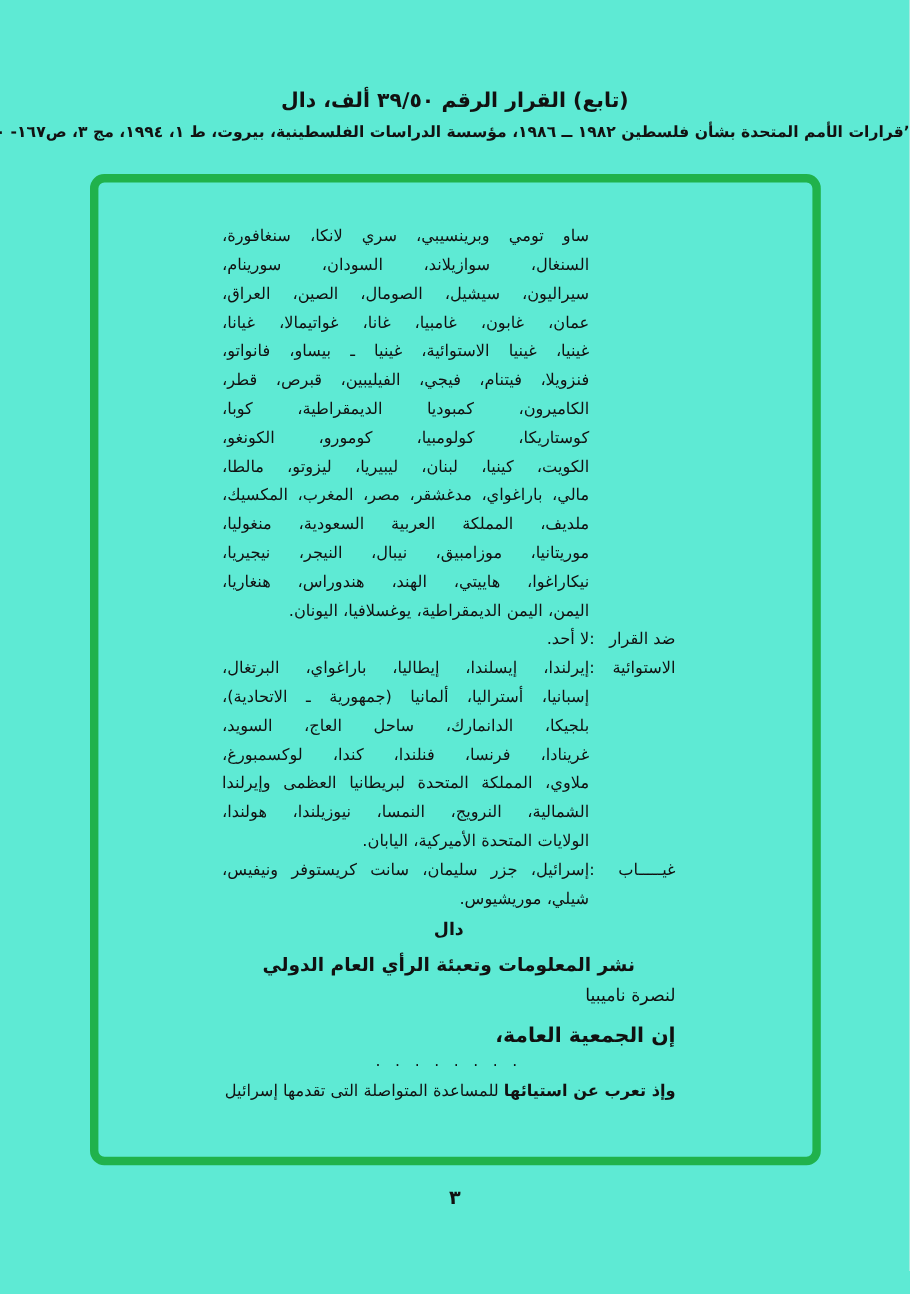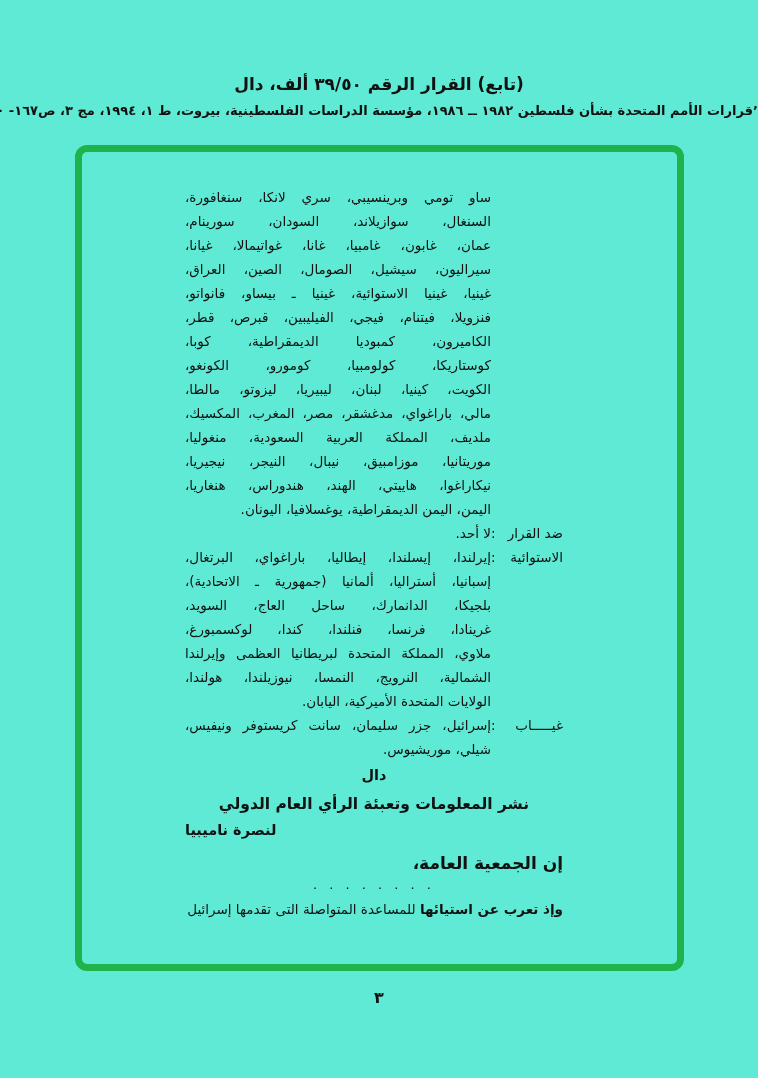--- a/index.html
+++ b/index.html
@@ -53,21 +53,21 @@
   .jline-last{text-align:right;text-align-last:right;}
   .sec-letter{
     text-align:center;font-weight:bold;font-size:14.5px;
     margin-top:2px;
   }
   .res-title1{
     text-align:center;font-weight:bold;font-size:15.5px;
     margin-top:4px;line-height:26px;
   }
   .res-title2{
-    text-align:left;font-weight:bold;font-size:14.5px;
+    text-align:right;font-weight:normal;font-size:14.5px;
     line-height:26px;
   }
   .opening{
     text-align:right;font-weight:bold;font-size:17px;
     margin-top:8px;
   }
   .dots{
     text-align:center;font-size:13px;line-height:20px;
     letter-spacing:4px;
   }
@@ -86,22 +86,22 @@
 
   <div class="doc-title">(تابع) القرار الرقم ٣٩/٥٠ ألف، دال</div>
   <div class="doc-source">’قرارات الأمم المتحدة بشأن فلسطين ١٩٨٢ ــ ١٩٨٦، مؤسسة الدراسات الفلسطينية، بيروت، ط ١، ١٩٩٤، مج ٣، ص١٦٧- ١٧٠’</div>
 
   <div class="frame">
     <div class="content">
 
       <div class="indent-body">
         <div class="jline">ساو تومي وبرينسيبي، سري لانكا، سنغافورة،</div>
         <div class="jline">السنغال، سوازيلاند، السودان، سورينام،</div>
+        <div class="jline">سيراليون، سيشيل، الصومال، الصين، العراق،</div>
         <div class="jline">عمان، غابون، غامبيا، غانا، غواتيمالا، غيانا،</div>
-        <div class="jline">سيراليون، سيشيل، الصومال، الصين، العراق،</div>
         <div class="jline">غينيا، غينيا الاستوائية، غينيا ـ بيساو، فانواتو،</div>
         <div class="jline">فنزويلا، فيتنام، فيجي، الفيليبين، قبرص، قطر،</div>
         <div class="jline">الكاميرون، كمبوديا الديمقراطية، كوبا،</div>
         <div class="jline">كوستاريكا، كولومبيا، كومورو، الكونغو،</div>
         <div class="jline">الكويت، كينيا، لبنان، ليبيريا، ليزوتو، مالطا،</div>
         <div class="jline">مالي، باراغواي، مدغشقر، مصر، المغرب، المكسيك،</div>
         <div class="jline">ملديف، المملكة العربية السعودية، منغوليا،</div>
         <div class="jline">موريتانيا، موزامبيق، نيبال، النيجر، نيجيريا،</div>
         <div class="jline">نيكاراغوا، هاييتي، الهند، هندوراس، هنغاريا،</div>
         <div class="jline jline-last">اليمن، اليمن الديمقراطية، يوغسلافيا، اليونان.</div>

